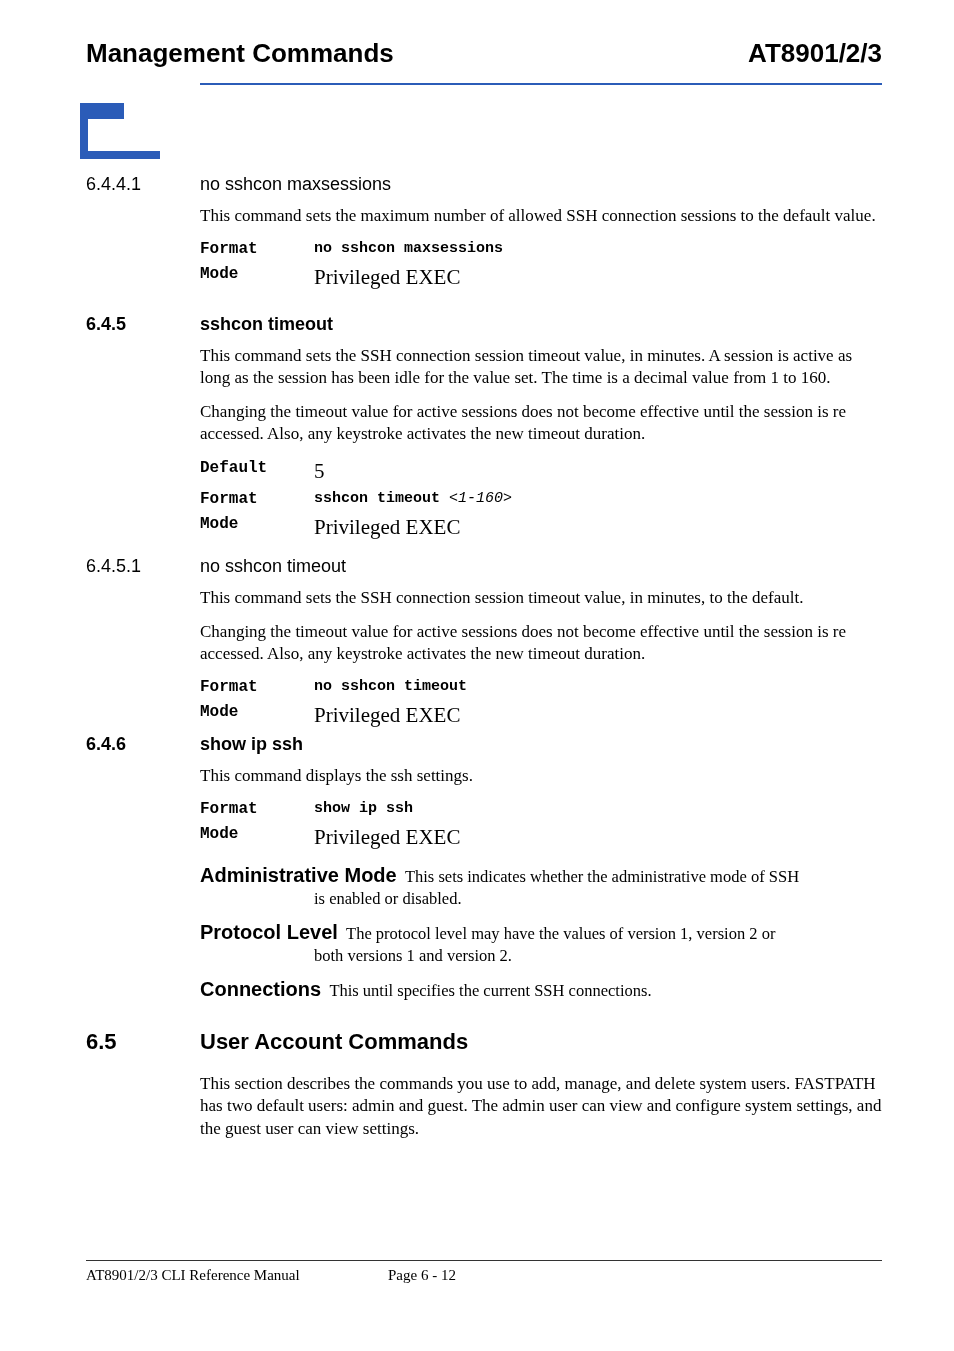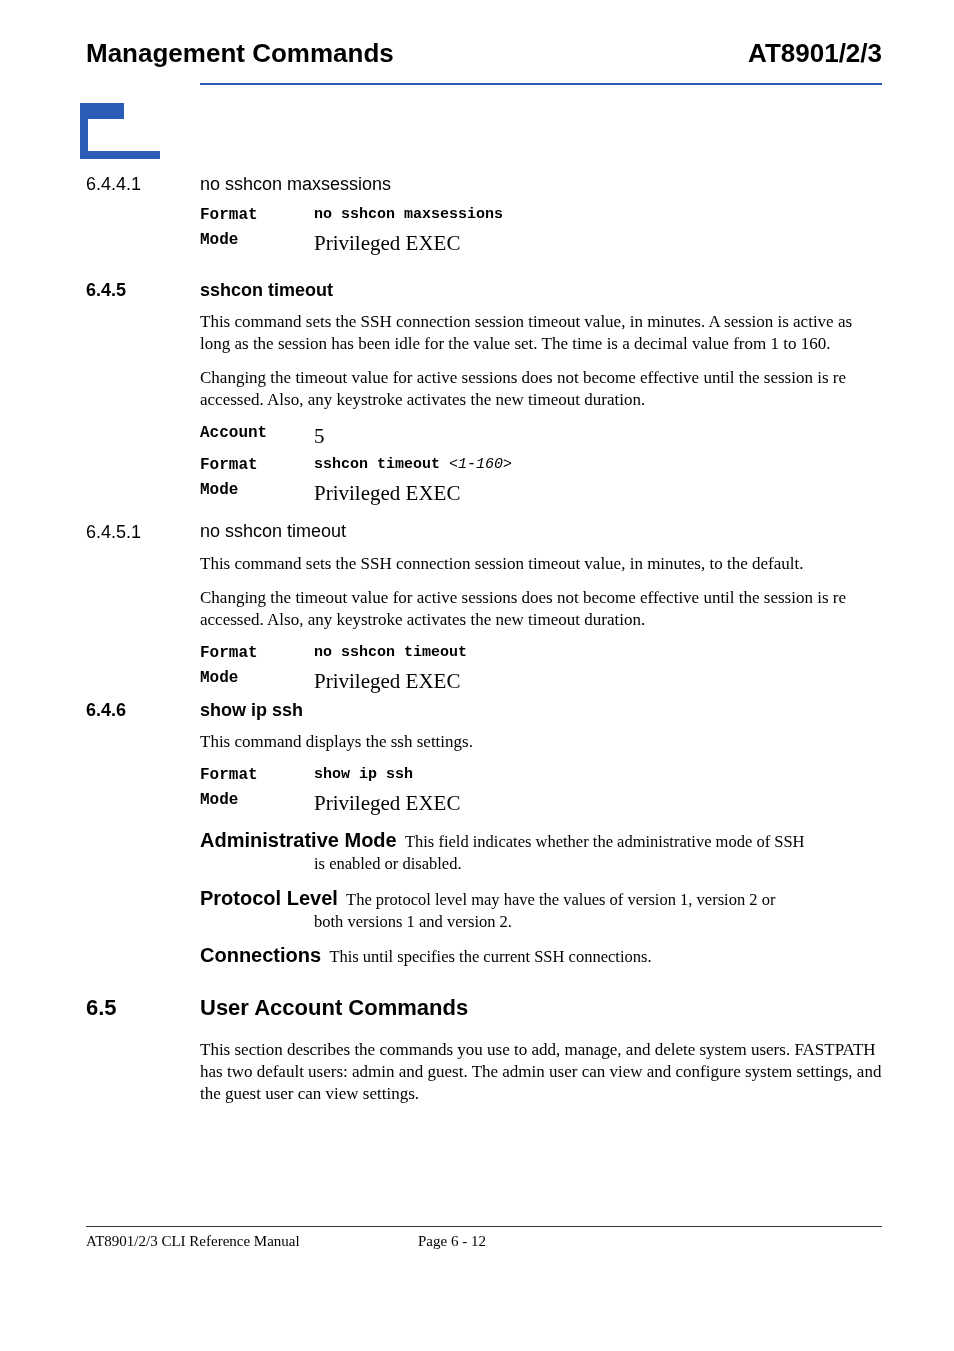--- a/index.html
+++ b/index.html
@@ -39,21 +39,21 @@
   }
   .logo .angle {
     position: absolute;
     top: 16px; left: 0;
     width: 80px; height: 40px;
     background: #2b5cb8;
     clip-path: polygon(0 0, 8px 0, 8px 80%, 100% 80%, 100% 100%, 0 100%);
   }
   .sec {
     display: flex;
-    align-items: center;
+    align-items: flex-end;
     margin-top: 14px;
   }
   .sec-num {
     width: 114px;
     flex: 0 0 114px;
     font-family: Arial, Helvetica, sans-serif;
     font-size: 18px;
     font-weight: 400;
     padding-top: 1px;
   }
@@ -107,21 +107,20 @@
     display: block;
     padding-left: 114px;
   }
   .footer {
     margin-top: 120px;
     border-top: 1px solid #333;
     padding-top: 6px;
     font-size: 15px;
     display: flex;
     margin-left: 0px;
-    gap: 30px;
   }
   .footer .ft-left { width: 302px; }
 </style>
 </head>
 <body>
 
 <div class="header">
   <span>Management Commands</span>
   <span>AT8901/2/3</span>
 </div>
@@ -130,39 +129,40 @@
 <div class="logo">
   <div class="top"></div>
   <div class="angle"></div>
 </div>
 
 <div class="sec">
   <div class="sec-num">6.4.4.1</div>
   <div class="sec-title">no sshcon maxsessions</div>
 </div>
 <div class="body">
+  <p class="para">This command sets the maximum number of allowed SSH connection sessions to the default value.</p>
   <div class="kv">
     <span class="kv-label">Format</span>
     <span class="kv-val mono">no sshcon maxsessions</span>
   </div>
   <div class="kv">
     <span class="kv-label">Mode</span>
     <span class="kv-val">Privileged EXEC</span>
   </div>
 </div>
 
 <div class="sec" style="margin-top:22px;">
   <div class="sec-num bold">6.4.5</div>
   <div class="sec-title bold">sshcon timeout</div>
 </div>
 <div class="body">
   <p class="para">This command sets the SSH connection session timeout value, in minutes. A session is active as long as the session has been idle for the value set. The time is a decimal value from 1 to 160.</p>
   <p class="para">Changing the timeout value for active sessions does not become effective until the session is re accessed. Also, any keystroke activates the new timeout duration.</p>
   <div class="kv">
-    <span class="kv-label">Account</span>
+    <span class="kv-label">Default</span>
     <span class="kv-val">5</span>
   </div>
   <div class="kv">
     <span class="kv-label">Format</span>
     <span class="kv-val mono"><span>sshcon timeout </span><span class="arg">&lt;1-160&gt;</span></span>
   </div>
   <div class="kv">
     <span class="kv-label">Mode</span>
     <span class="kv-val">Privileged EXEC</span>
   </div>
@@ -194,21 +194,21 @@
   <div class="kv">
     <span class="kv-label">Format</span>
     <span class="kv-val mono">show ip ssh</span>
   </div>
   <div class="kv" style="margin-bottom:10px;">
     <span class="kv-label">Mode</span>
     <span class="kv-val">Privileged EXEC</span>
   </div>
 
   <div class="field">
-    <span class="fname">Administrative Mode</span>&nbsp;&nbsp;<span>This field indicates whether the administrative mode of SSH</span>
+    <span class="fname">Administrative Mode</span>&nbsp;&nbsp;<span>This sets indicates whether the administrative mode of SSH</span>
     <span class="indent">is enabled or disabled.</span>
   </div>
   <div class="field">
     <span class="fname">Protocol Level</span>&nbsp;&nbsp;<span>The protocol level may have the values of version 1, version 2 or</span>
     <span class="indent">both versions 1 and version 2.</span>
   </div>
   <div class="field">
     <span class="fname">Connections</span>&nbsp;&nbsp;<span>This until specifies the current SSH connections.</span>
   </div>
 </div>

